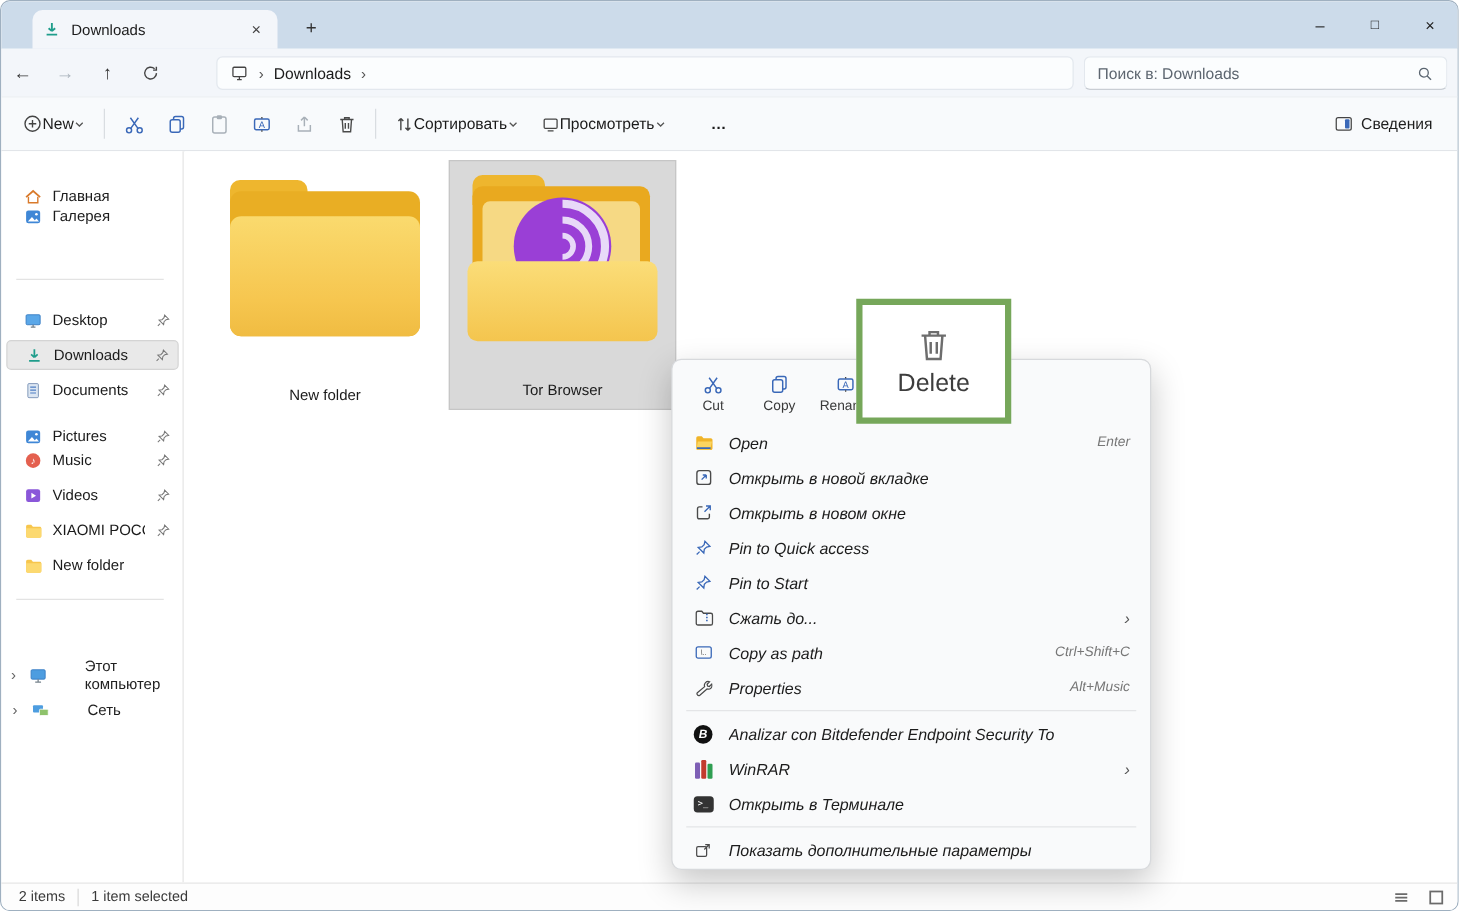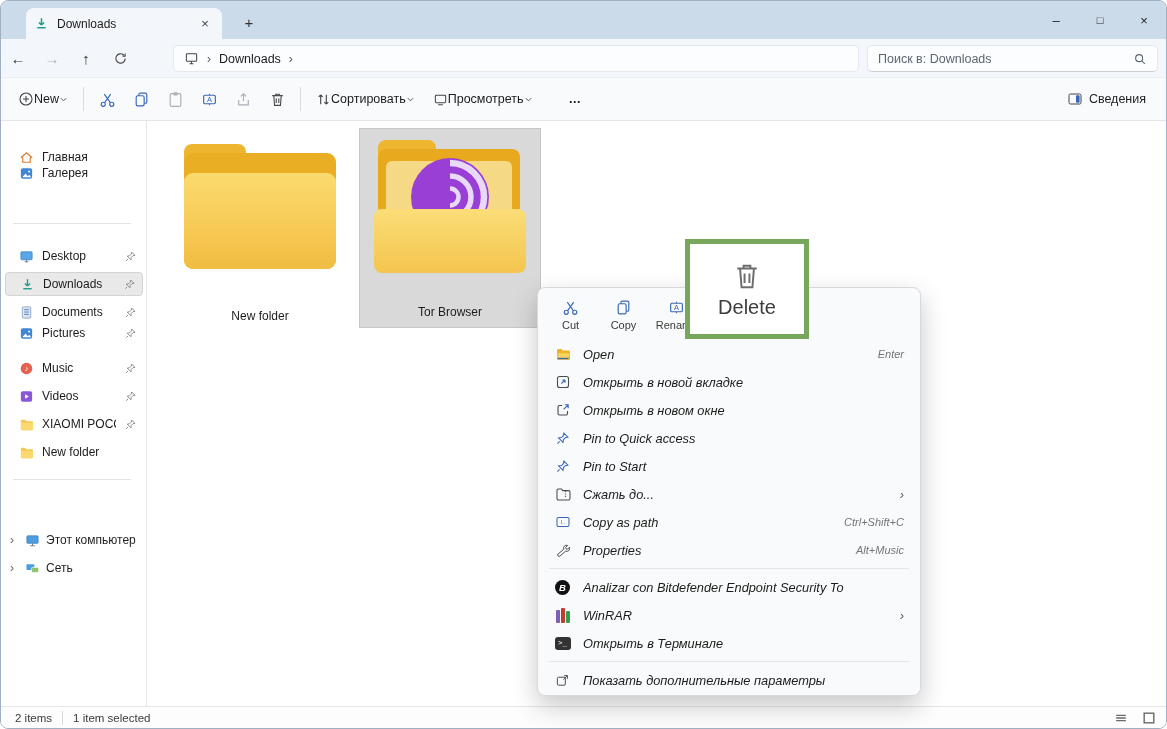--- a/index.html
+++ b/index.html
@@ -52,21 +52,21 @@
   .sidebar { position:absolute; left:0; top:120px; width:146px; bottom:22px; background:#fff;
              border-right:1px solid #e6e6e6; }
   .srow { position:absolute; left:4px; width:138px; height:24px; display:flex; align-items:center;
           gap:8px; padding:0 6px 0 14px; border-radius:4px; }
   .srow .lbl { flex:1; font-size:12px; color:#1b1b1b; white-space:nowrap; overflow:hidden; }
   .srow.sel { background:#e9e9e9; border:1px solid #d4d4d4; }
   .srow .pin { width:13px; height:13px; flex:none; }
   .sdiv { position:absolute; left:12px; width:118px; height:1px; background:#e3e3e3; }
   .trow { position:absolute; left:0; width:146px; height:24px; display:flex; align-items:center; gap:6px; padding:0 4px; }
   .trow .exp { width:14px; text-align:center; color:#666; font-size:12px; }
-  .trow .lbl { font-size:12px; }
+  .trow .lbl { font-size:12px;margin-left:24px; }
 
   
   .content { position:absolute; left:147px; top:120px; right:0; bottom:22px; background:#fff; }
   .tile { position:absolute; width:182px; height:200px; display:flex; flex-direction:column; align-items:center; }
   .tile .fname { margin-top:auto; font-size:12px; color:#1b1b1b; padding-bottom:8px; }
   .tile.sel { background:#d9d9d9; border:1px solid #c6c6c6; }
   .folder-closed { position:relative; width:152px; height:128px; margin-top:16px; }
   .folder-closed .back { position:absolute; left:0; top:6px; width:152px; height:116px; border-radius:9px; background:#e9ae24; }
   .folder-closed .tabflap { position:absolute; left:0; top:-3px; width:62px; height:26px; border-radius:8px 8px 0 0; background:#eeb62e; }
   .folder-closed .front { position:absolute; left:0; top:26px; width:152px; height:96px; border-radius:9px;
@@ -325,21 +325,21 @@
           </svg>
       </span>
       <span class="lbl">Documents</span>
       <span class="pin">
         <svg width="13" height="13" viewBox="0 0 16 16">
             <path d="M9.5 2.5l4 4-2.6.6-2 2L8.5 12 4 7.5l2.9-.4 2-2z" fill="none" stroke="#777" stroke-width="1"></path>
             <path d="M5 11l-2.2 2.2" stroke="#777" stroke-width="1"></path>
           </svg>
       </span>
     </div>
-    <div class="srow" style="top:200px">
+    <div class="srow" style="top:216px">
       <span style="display:flex">
         <svg width="15" height="15" viewBox="0 0 16 16">
             <rect x="2" y="2.5" width="12" height="11" rx="2" fill="#3f87d6"></rect>
             <circle cx="10.8" cy="5.8" r="1.1" fill="#fff"></circle>
             <path d="M3.5 12l3.5-4 2.4 2.9 1.5-1.6 2.1 2.7z" fill="#fff"></path>
           </svg>
       </span>
       <span class="lbl">Pictures</span>
       <span class="pin">
         <svg width="13" height="13" viewBox="0 0 16 16">

